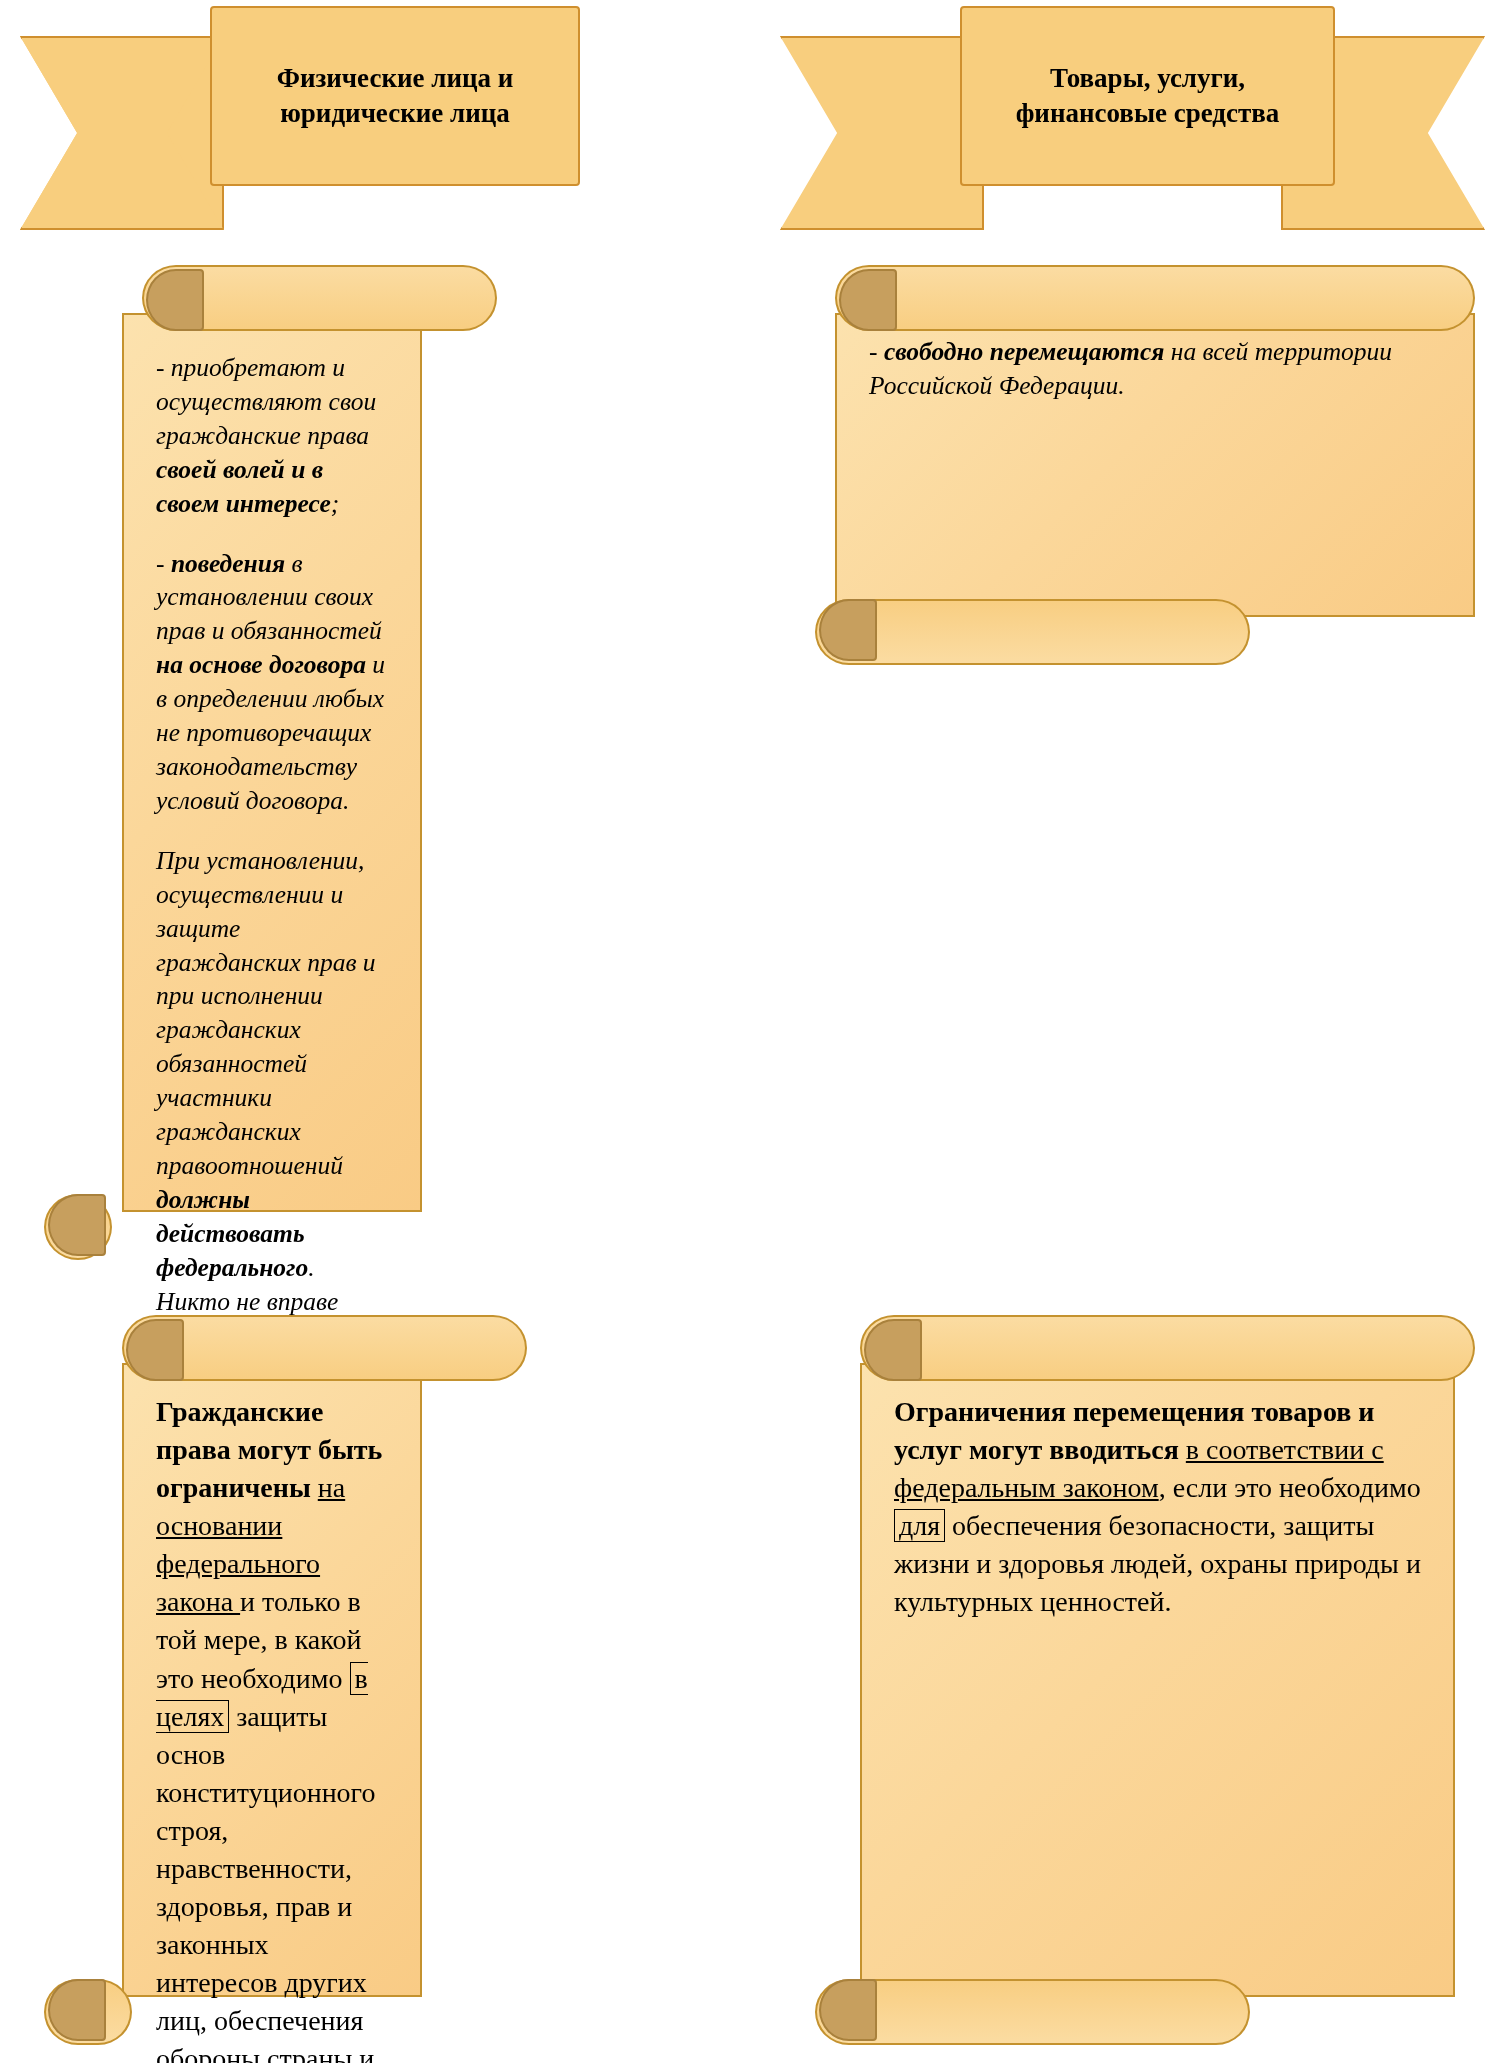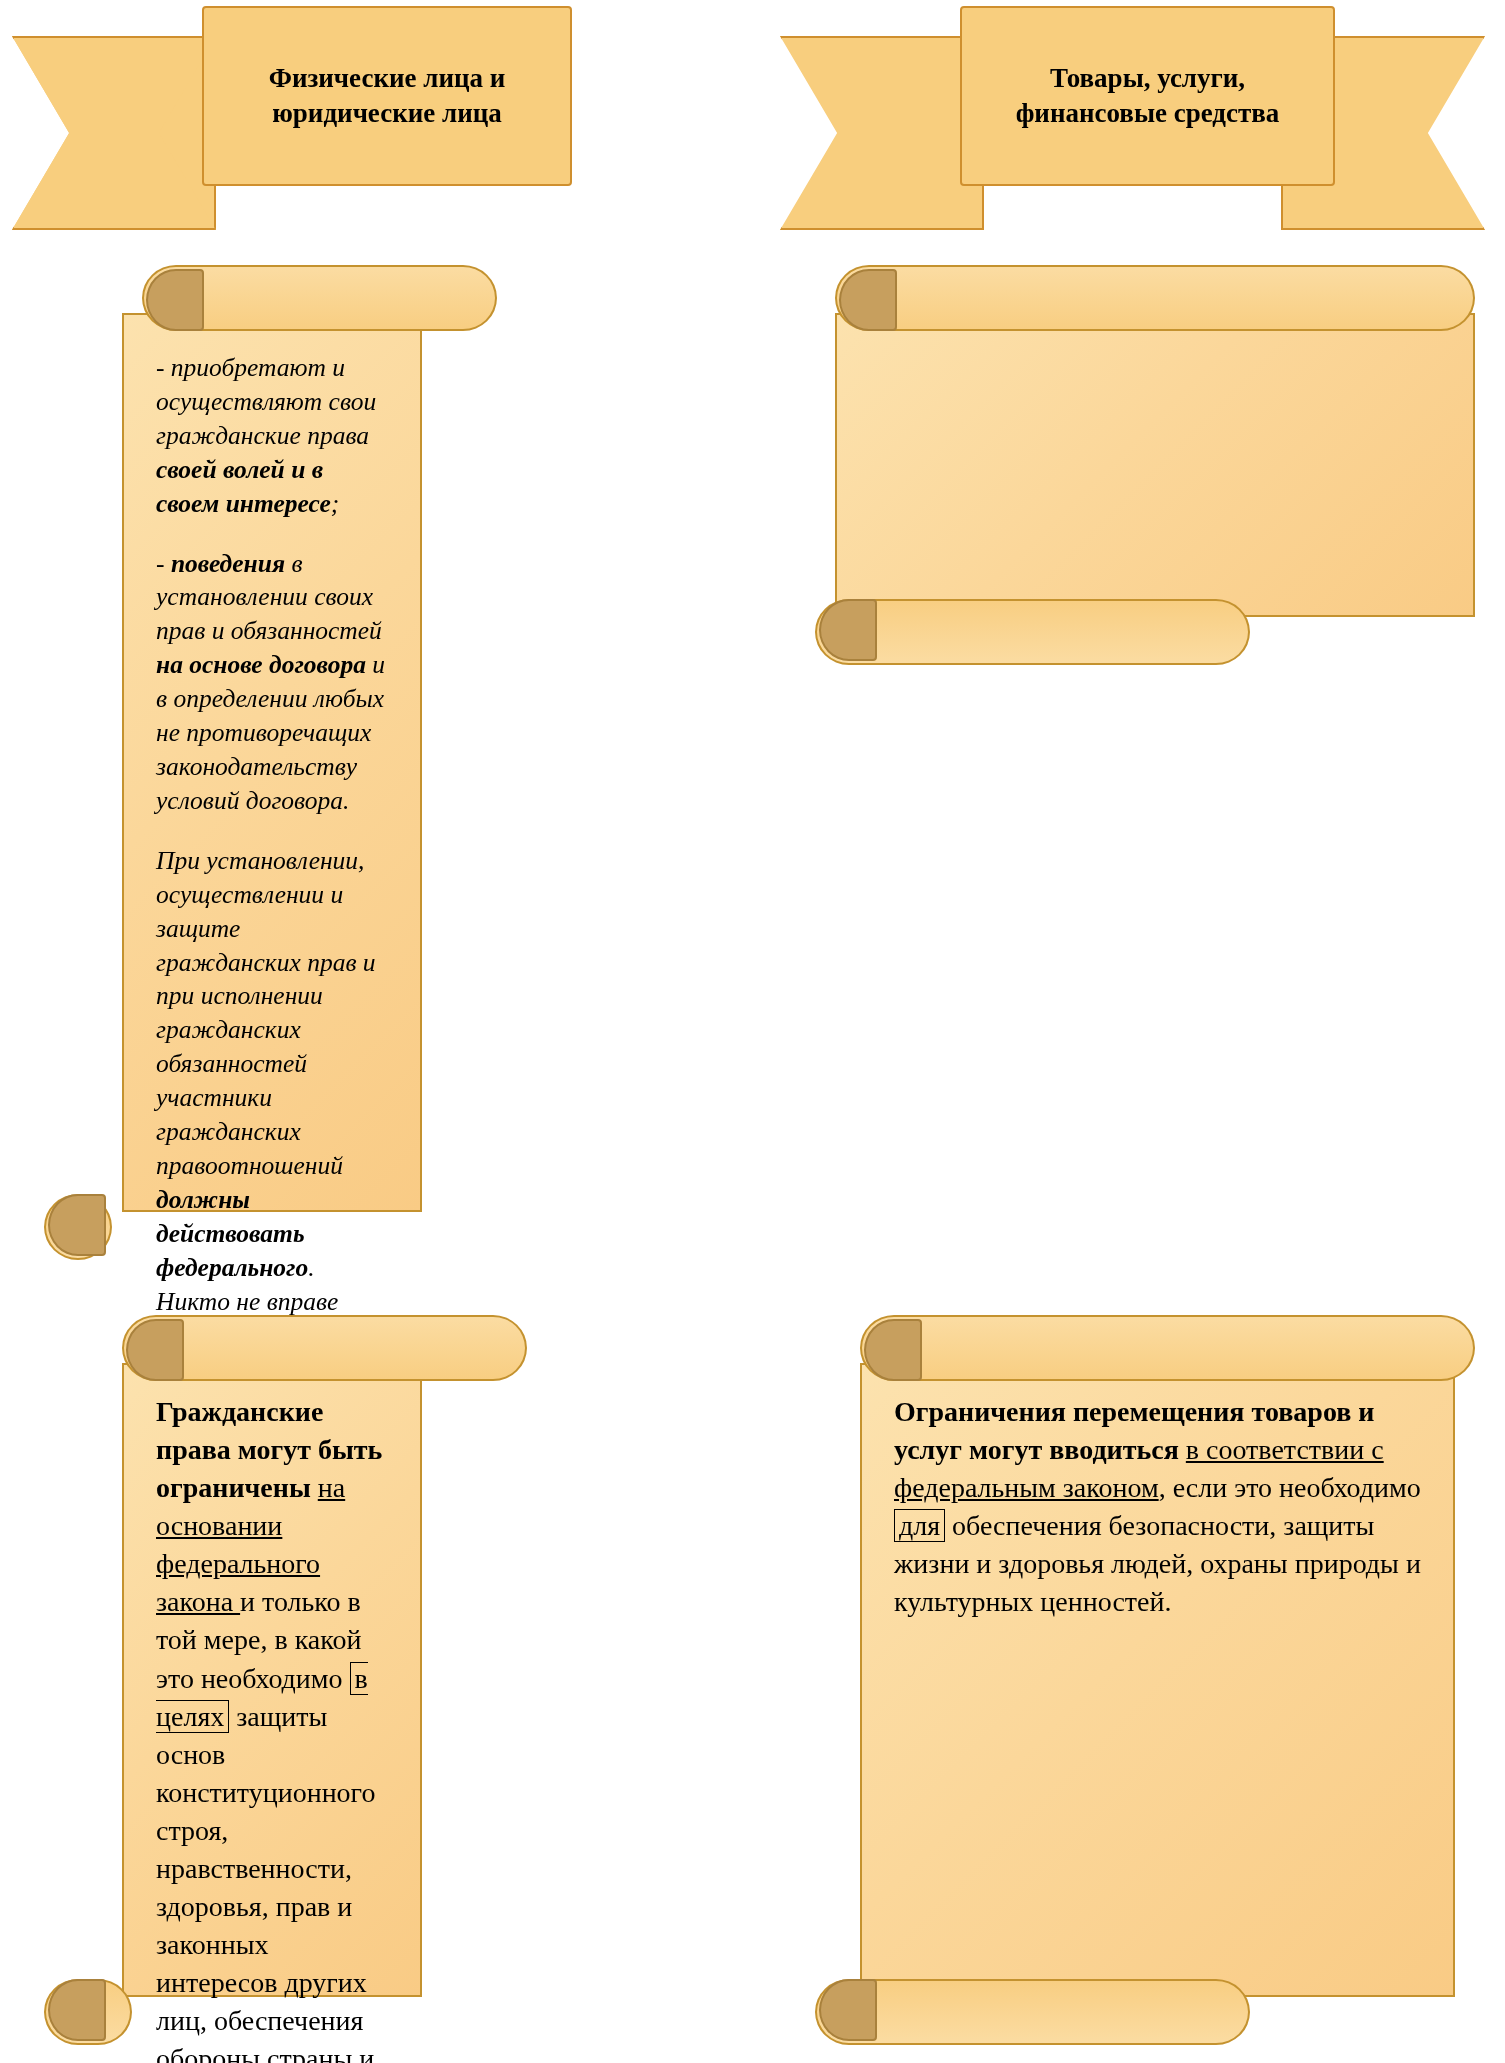--- a/index.html
+++ b/index.html
@@ -154,21 +154,21 @@
     color: #000;
   }
   .plain b { font-weight: bold; }
   .u { text-decoration: underline; }
   .boxed {
     border: 1.5px solid #000;
     padding: 0 4px;
   }
 
   
-  #ribbon-left  { left: 12px;  top: 6px;  width: 740px; }
+  #ribbon-left  { left: 20px;  top: 6px;  width: 740px; }
   #ribbon-left .band { left: 190px; width: 370px; }
 
   #ribbon-right { left: 780px; top: 6px;  width: 705px; }
   #ribbon-right .band { left: 180px; width: 375px; }
 
   #scroll-persons  { left: 22px;  top: 265px;  width: 730px; height: 995px; }
   #scroll-persons .sheet { left: 100px; right: 330px; }
   #scroll-persons .curl-top { left: 120px; right: 255px; }
   #scroll-persons .curl-bottom { left: 22px; right: 640px; }
   #scroll-persons .body-text { left: 100px; right: 330px; }
@@ -226,20 +226,23 @@
 </div>
 
 <div class="scroll" id="scroll-goods">
   <div class="sheet"></div>
   <div class="curl-top">
     <div class="curl-top-knob"></div>
   </div>
   <div class="curl-bottom">
     <div class="curl-bottom-knob"></div>
   </div>
+  <div class="body-text ital">
+      <p><span>- </span><b>свободно перемещаются</b><span> на всей территории Российской Федерации.</span></p>
+    </div>
 </div>
 
 <div class="scroll" id="scroll-limits-rights">
   <div class="sheet"></div>
   <div class="curl-top">
     <div class="curl-top-knob"></div>
   </div>
   <div class="curl-bottom">
     <div class="curl-bottom-knob"></div>
   </div>

